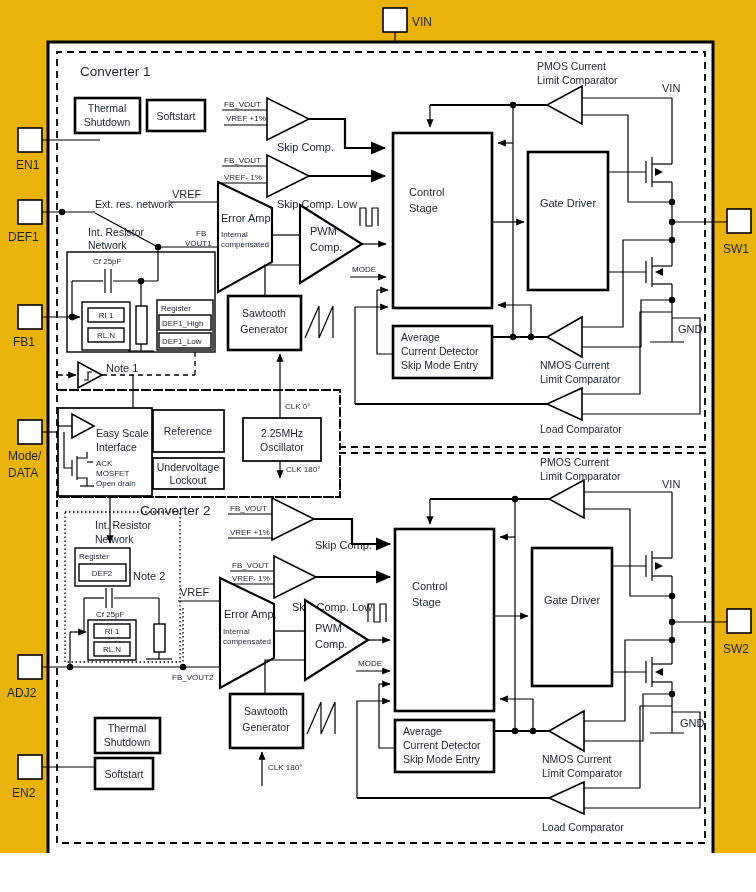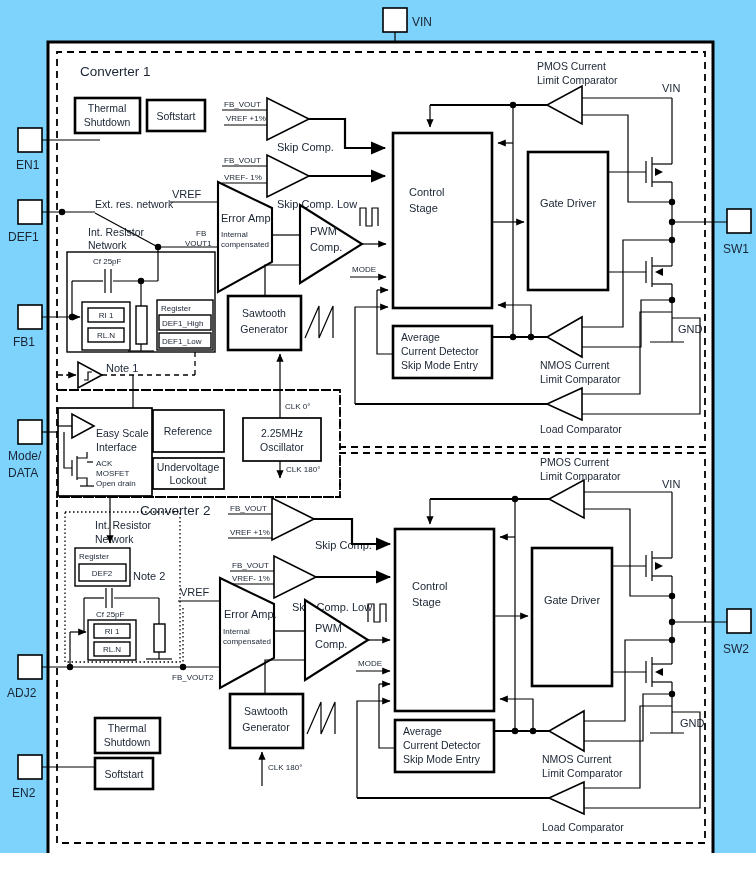--- a/index.html
+++ b/index.html
@@ -1,16 +1,16 @@
 <!DOCTYPE html>
 <html><head>
 <meta charset="utf-8">
 <style>
   html,body{margin:0;padding:0;background:#fff;}
-  .page{width:756px;height:853px;background:#7dd3fc;position:relative;font-family:"Liberation Sans",sans-serif;}
+  .page{width:756px;height:853px;background:#eab308;position:relative;font-family:"Liberation Sans",sans-serif;}
   svg{display:block;}
   svg text{fill:#1a2433;font-family:"Liberation Sans",sans-serif;}
   .t11{font-size:11px;}
   .t10{font-size:10.5px;}
   .t8{font-size:8px;}
   .t13{font-size:13.5px;}
   .t12{font-size:12px;}
   .mid{text-anchor:middle;}
   .wire{stroke:#000;stroke-width:1.2;fill:none;}
   .wire2{stroke:#000;stroke-width:2.2;fill:none;}

